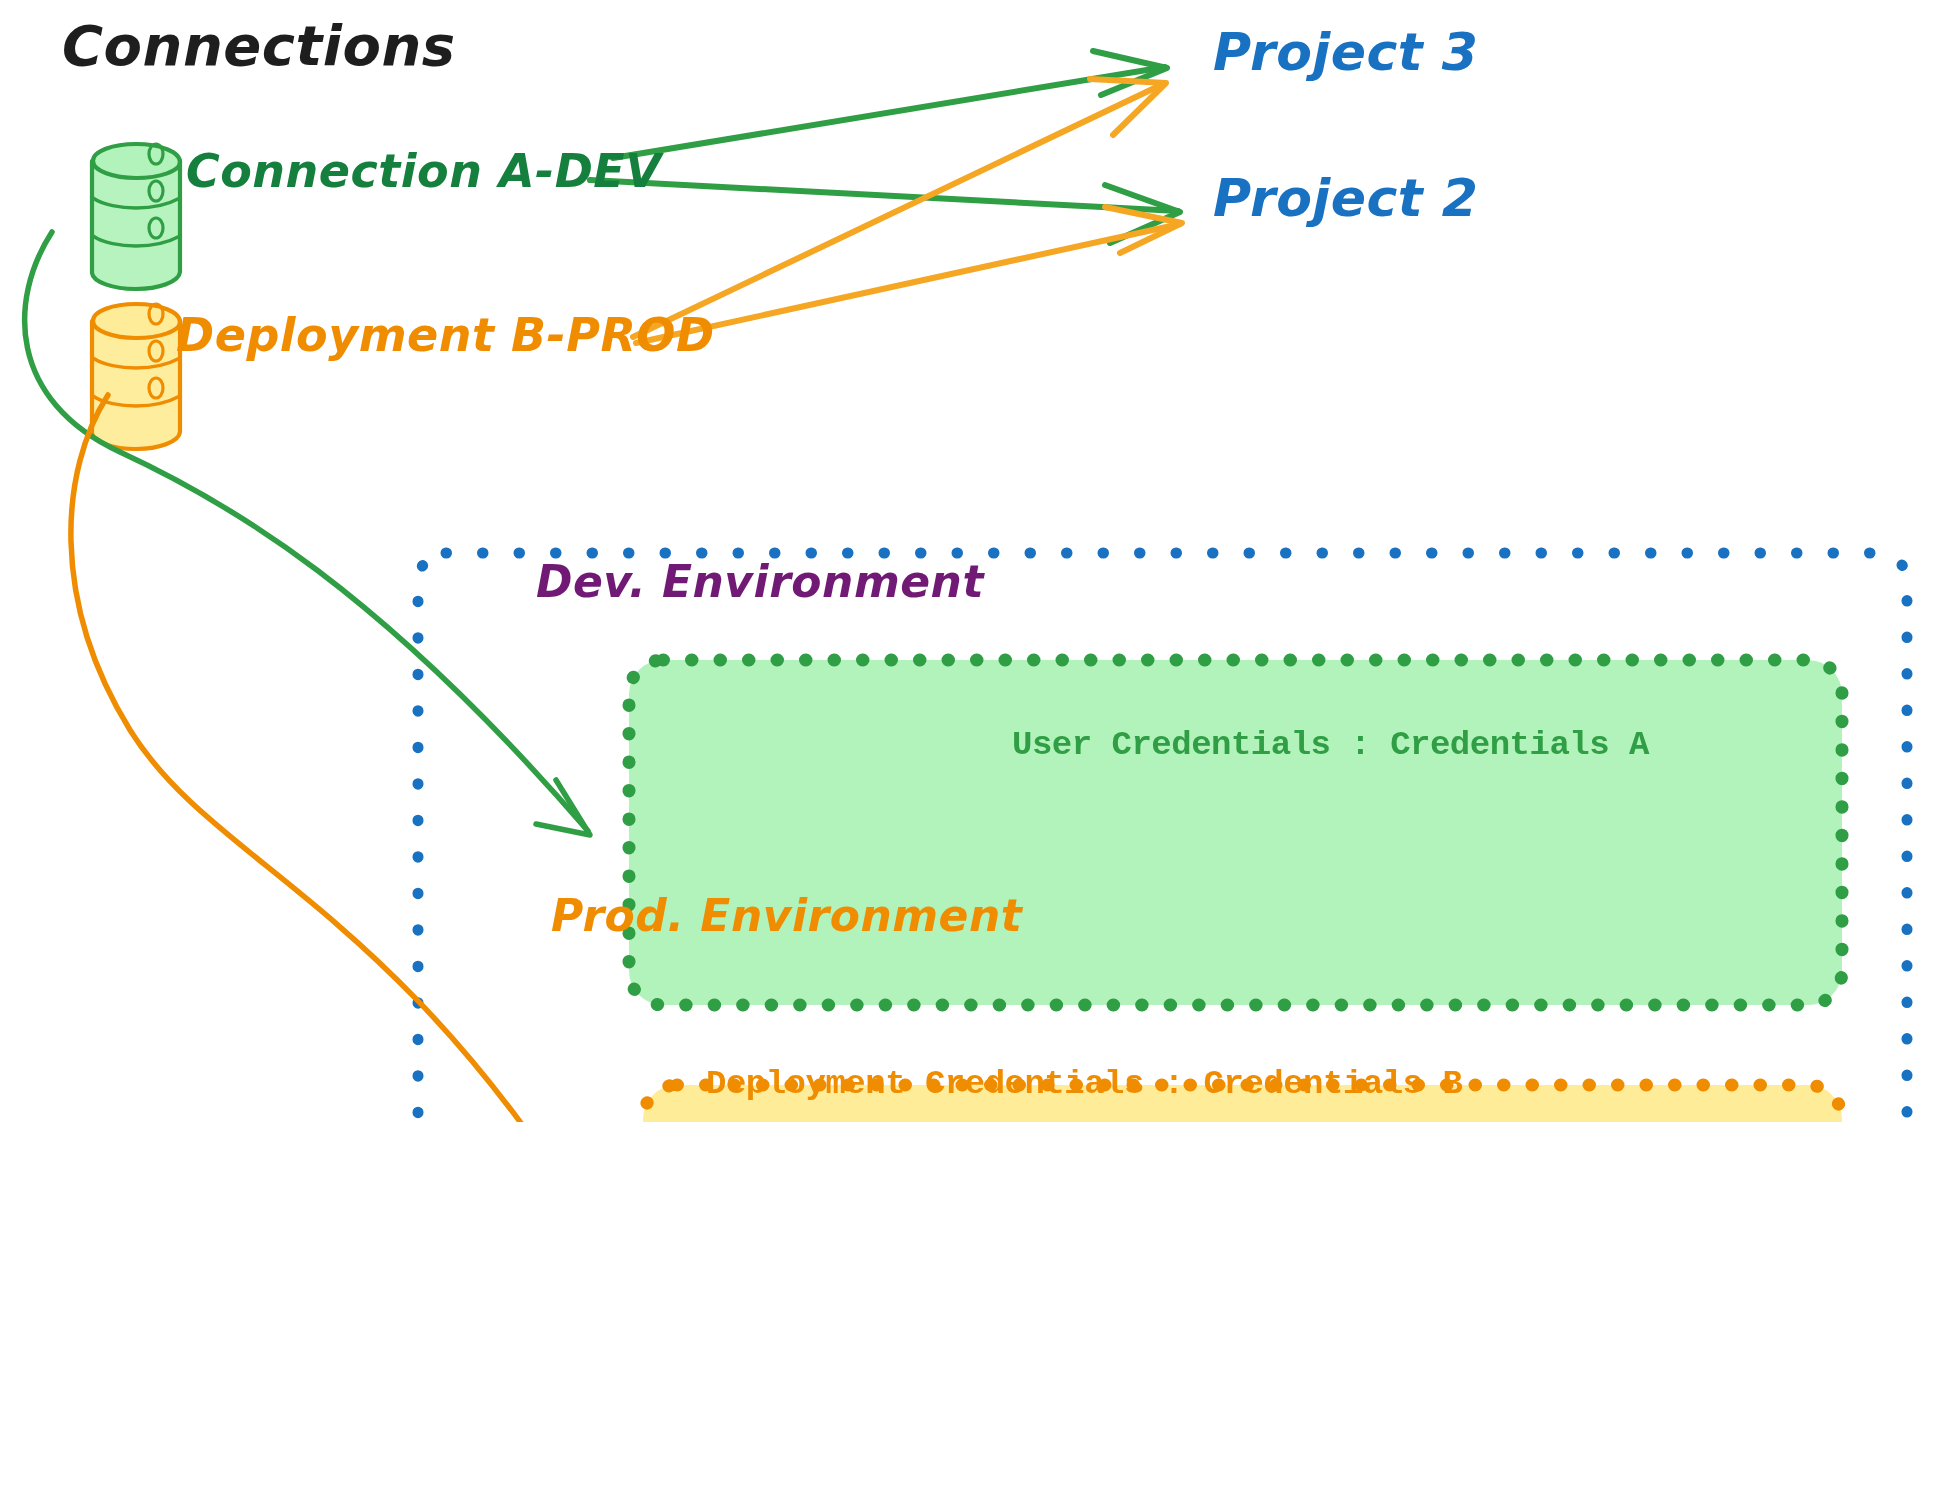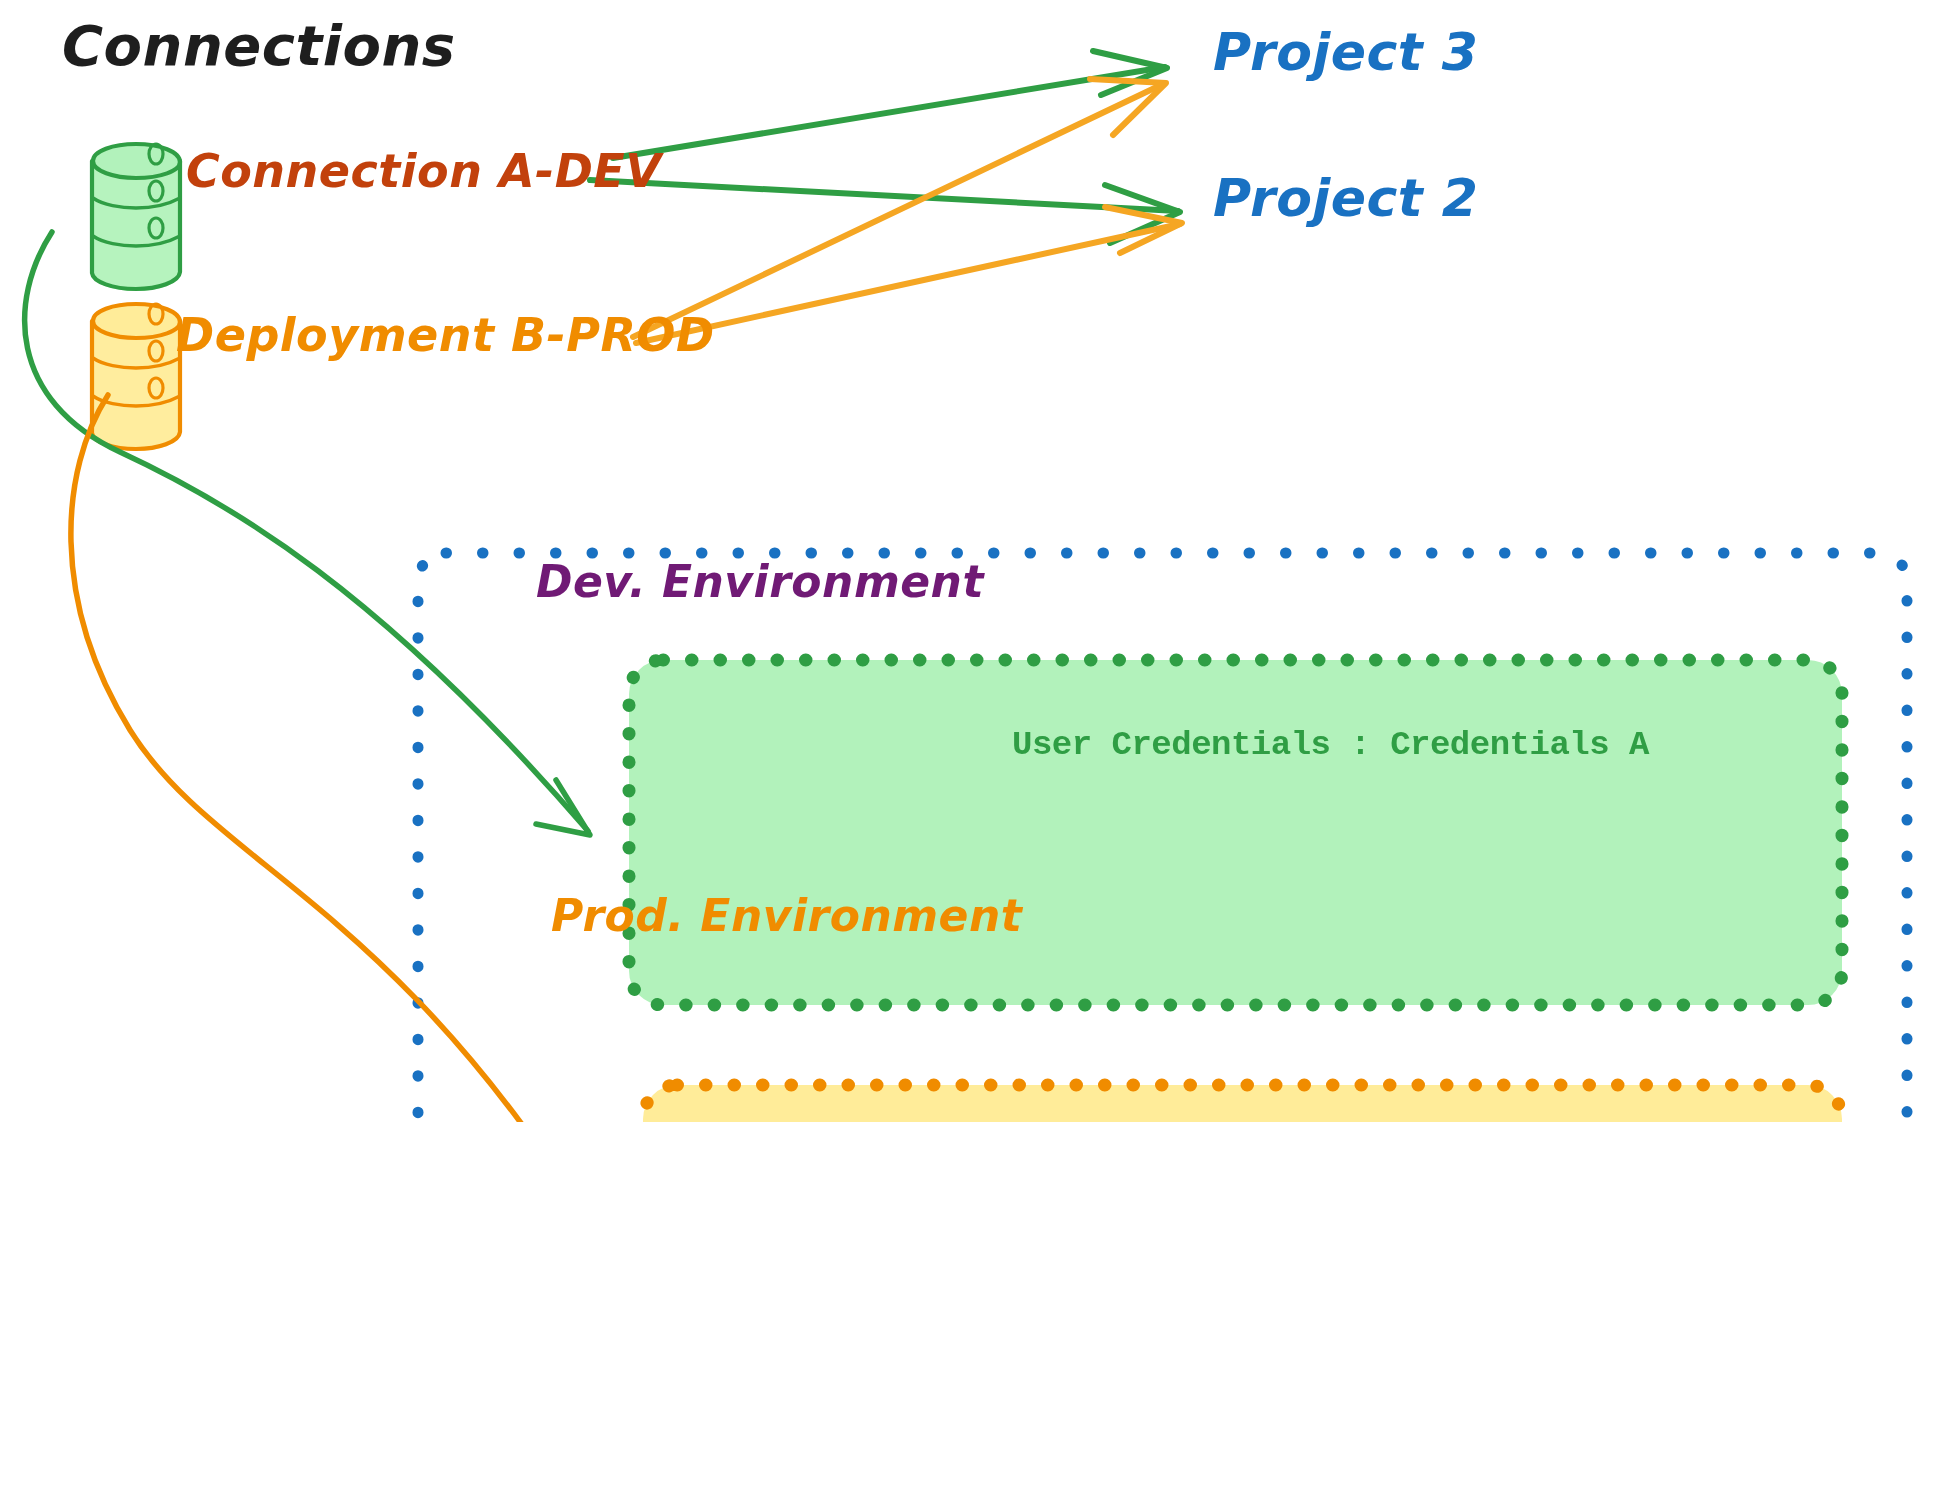--- a/index.html
+++ b/index.html
@@ -46,21 +46,21 @@
     left: 62px;
     top: 18px;
     font-size: 56px;
     color: #1e1e1e;
     font-weight: 600;
   }
   #label-conn-a {
     left: 186px;
     top: 148px;
     font-size: 46px;
-    color: #c2410c;
+    color: #15803d;
     font-weight: 600;
   }
   #label-conn-b {
     left: 176px;
     top: 312px;
     font-size: 46px;
     color: #f08c00;
     font-weight: 600;
   }
   .project-lbl {
@@ -188,14 +188,15 @@
 
   <div class="lbl hand project-lbl" id="label-project-2">Project 2</div>
 
 
   <div class="lbl hand" id="label-dev-env">Dev. Environment</div>
 
   <div class="lbl mono" id="label-dev-cred">User Credentials : Credentials A</div>
 
   <div class="lbl hand" id="label-prod-env">Prod. Environment</div>
 
+  <div class="lbl mono" id="label-prod-cred">Deployment Credentials : Credentials B</div>
 
 </div>
 
 </body></html>

